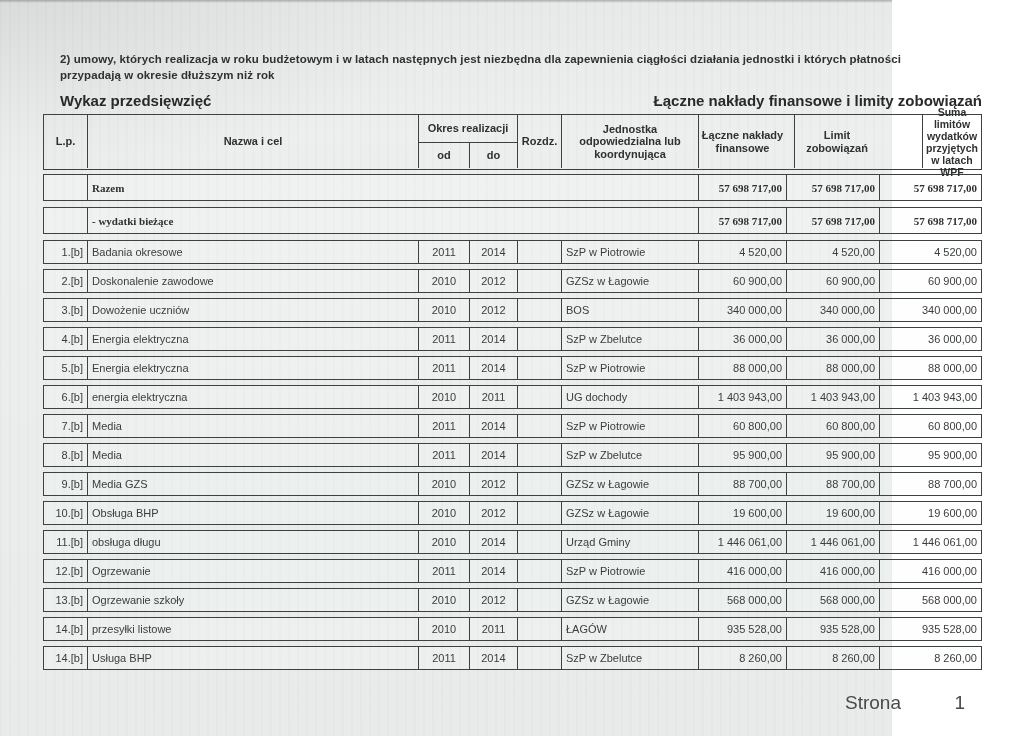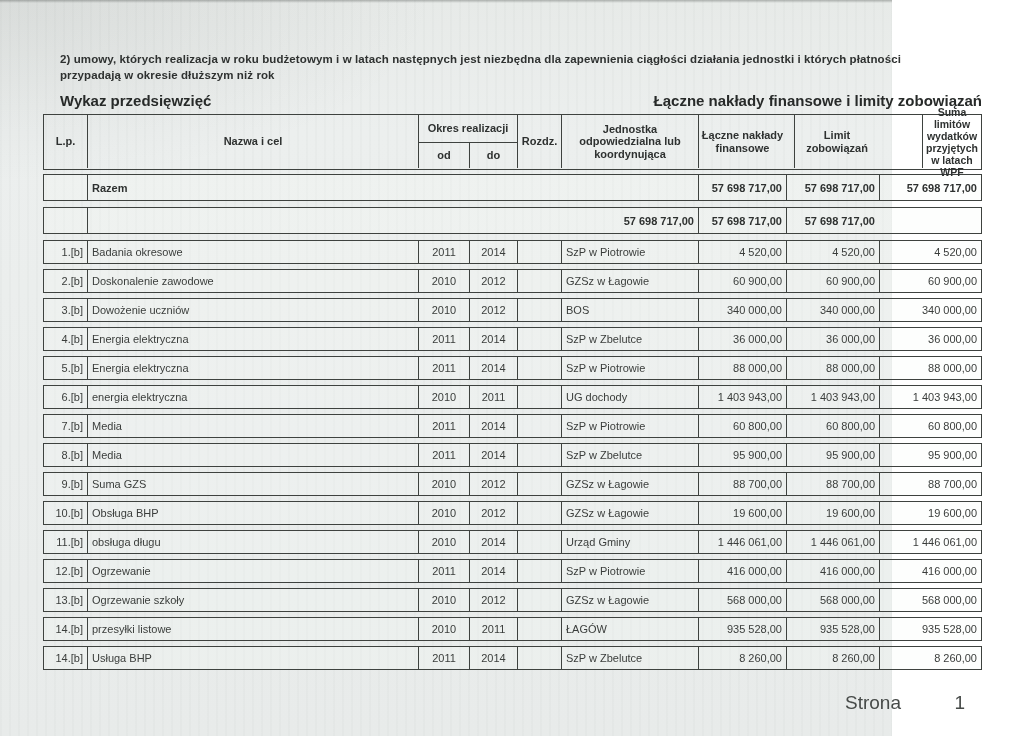--- a/index.html
+++ b/index.html
@@ -38,20 +38,21 @@
   .tbl {
     position: absolute; left: 43px; top: 114px; width: 939px;
   }
   .grid9 {
     display: grid;
     grid-template-columns: 43px 331px 51px 48px 44px 137px 88px 93px 1fr;
   }
   .gridsum {
     display: grid;
     grid-template-columns: 43px 611px 88px 93px 1fr;
+    font-family: Liberation Serif, serif;
   }
   .rowbox {
     border: 1.6px solid #3e423f;
     background: rgba(248,250,249,0.25);
   }
   .cell {
     display: flex; align-items: center;
     font-size: 11px; color: #3a3d3b;
     overflow: hidden; white-space: nowrap;
     padding: 0 4px;
@@ -128,20 +129,21 @@
     <div id="table-rows">
         <div class="gridsum rowbox sumrow">
     <div class="cell c"></div>
     <div class="cell bl b">Razem</div>
     <div class="cell bl r b">57 698 717,00</div>
     <div class="cell bl r b">57 698 717,00</div>
     <div class="cell bl r b">57 698 717,00</div>
   </div>
         <div class="gridsum rowbox sumrow">
     <div class="cell c"></div>
+    <div class="cell bl b">- wydatki bieżące</div>
     <div class="cell bl r b">57 698 717,00</div>
     <div class="cell bl r b">57 698 717,00</div>
     <div class="cell bl r b">57 698 717,00</div>
   </div>
         <div class="grid9 rowbox datarow">
     <div class="cell r">1.[b]</div>
     <div class="cell bl">Badania okresowe</div>
     <div class="cell bl c">2011</div>
     <div class="cell bl c">2014</div>
     <div class="cell bl c"></div>
@@ -222,21 +224,21 @@
     <div class="cell bl c">2011</div>
     <div class="cell bl c">2014</div>
     <div class="cell bl c"></div>
     <div class="cell bl">SzP w Zbelutce</div>
     <div class="cell bl r">95 900,00</div>
     <div class="cell bl r">95 900,00</div>
     <div class="cell bl r">95 900,00</div>
   </div>
         <div class="grid9 rowbox datarow">
     <div class="cell r">9.[b]</div>
-    <div class="cell bl">Suma GZS</div>
+    <div class="cell bl">Media GZS</div>
     <div class="cell bl c">2010</div>
     <div class="cell bl c">2012</div>
     <div class="cell bl c"></div>
     <div class="cell bl">GZSz w Łagowie</div>
     <div class="cell bl r">88 700,00</div>
     <div class="cell bl r">88 700,00</div>
     <div class="cell bl r">88 700,00</div>
   </div>
         <div class="grid9 rowbox datarow">
     <div class="cell r">10.[b]</div>

